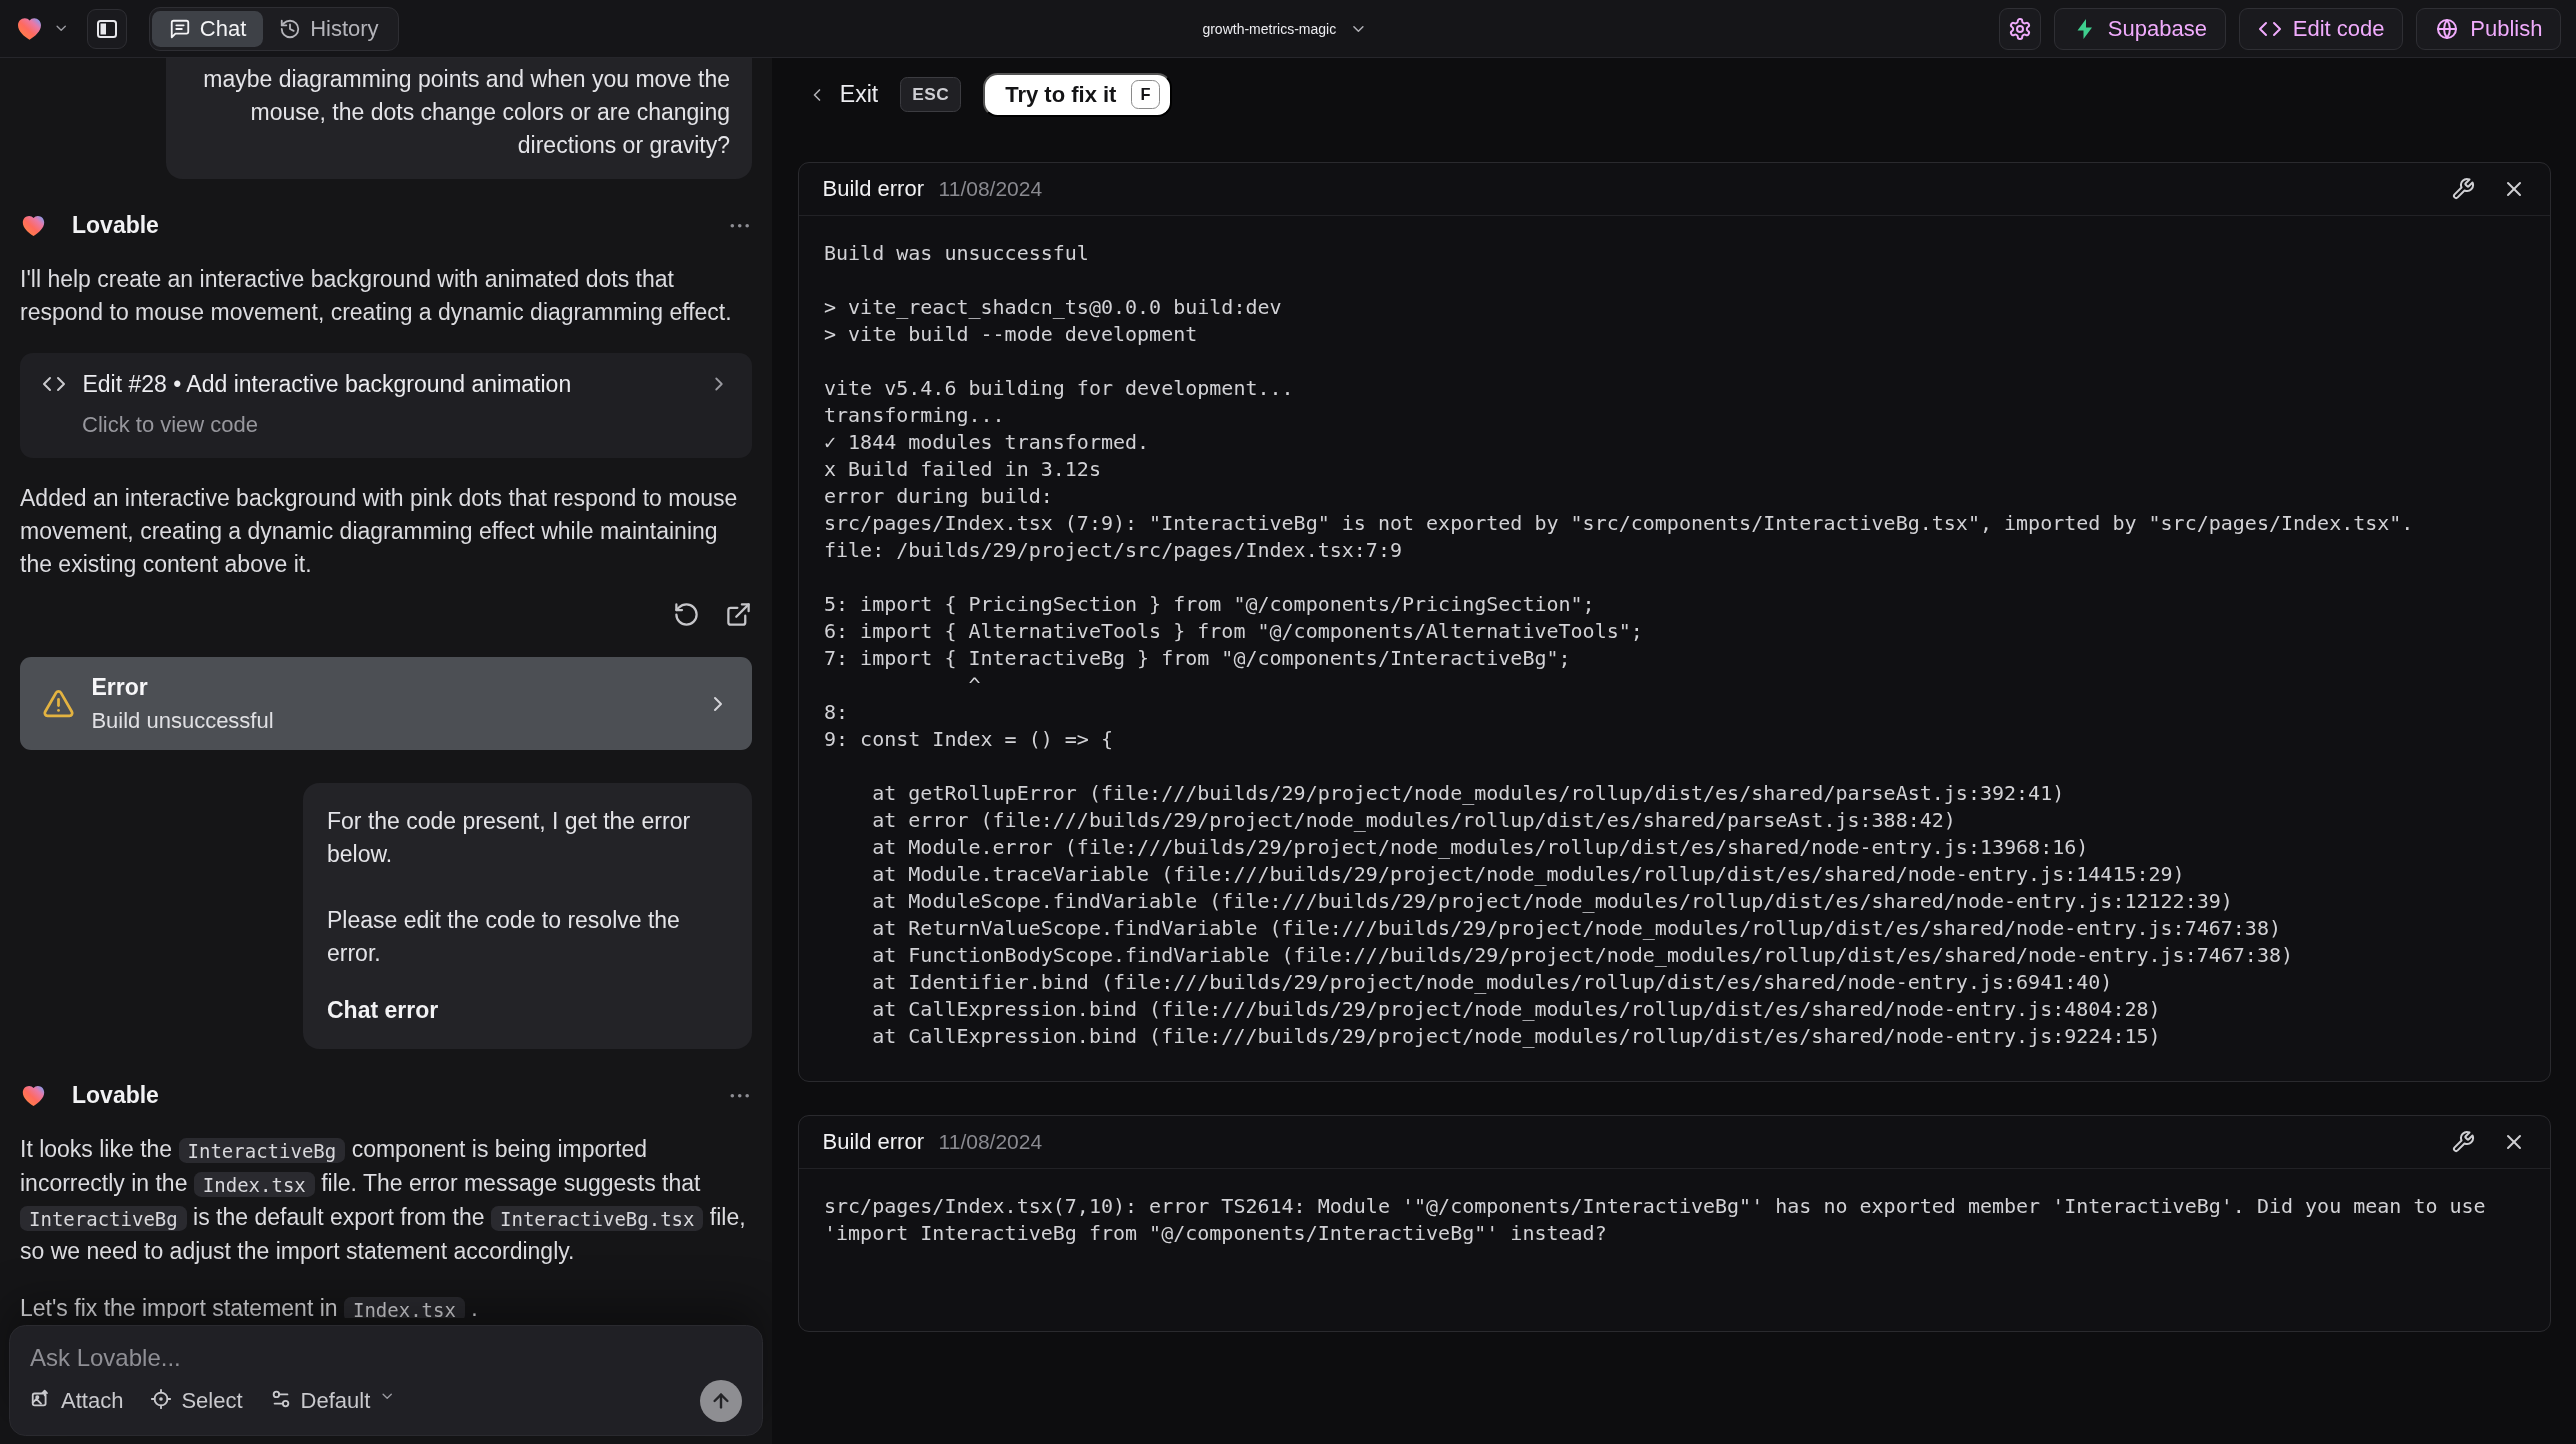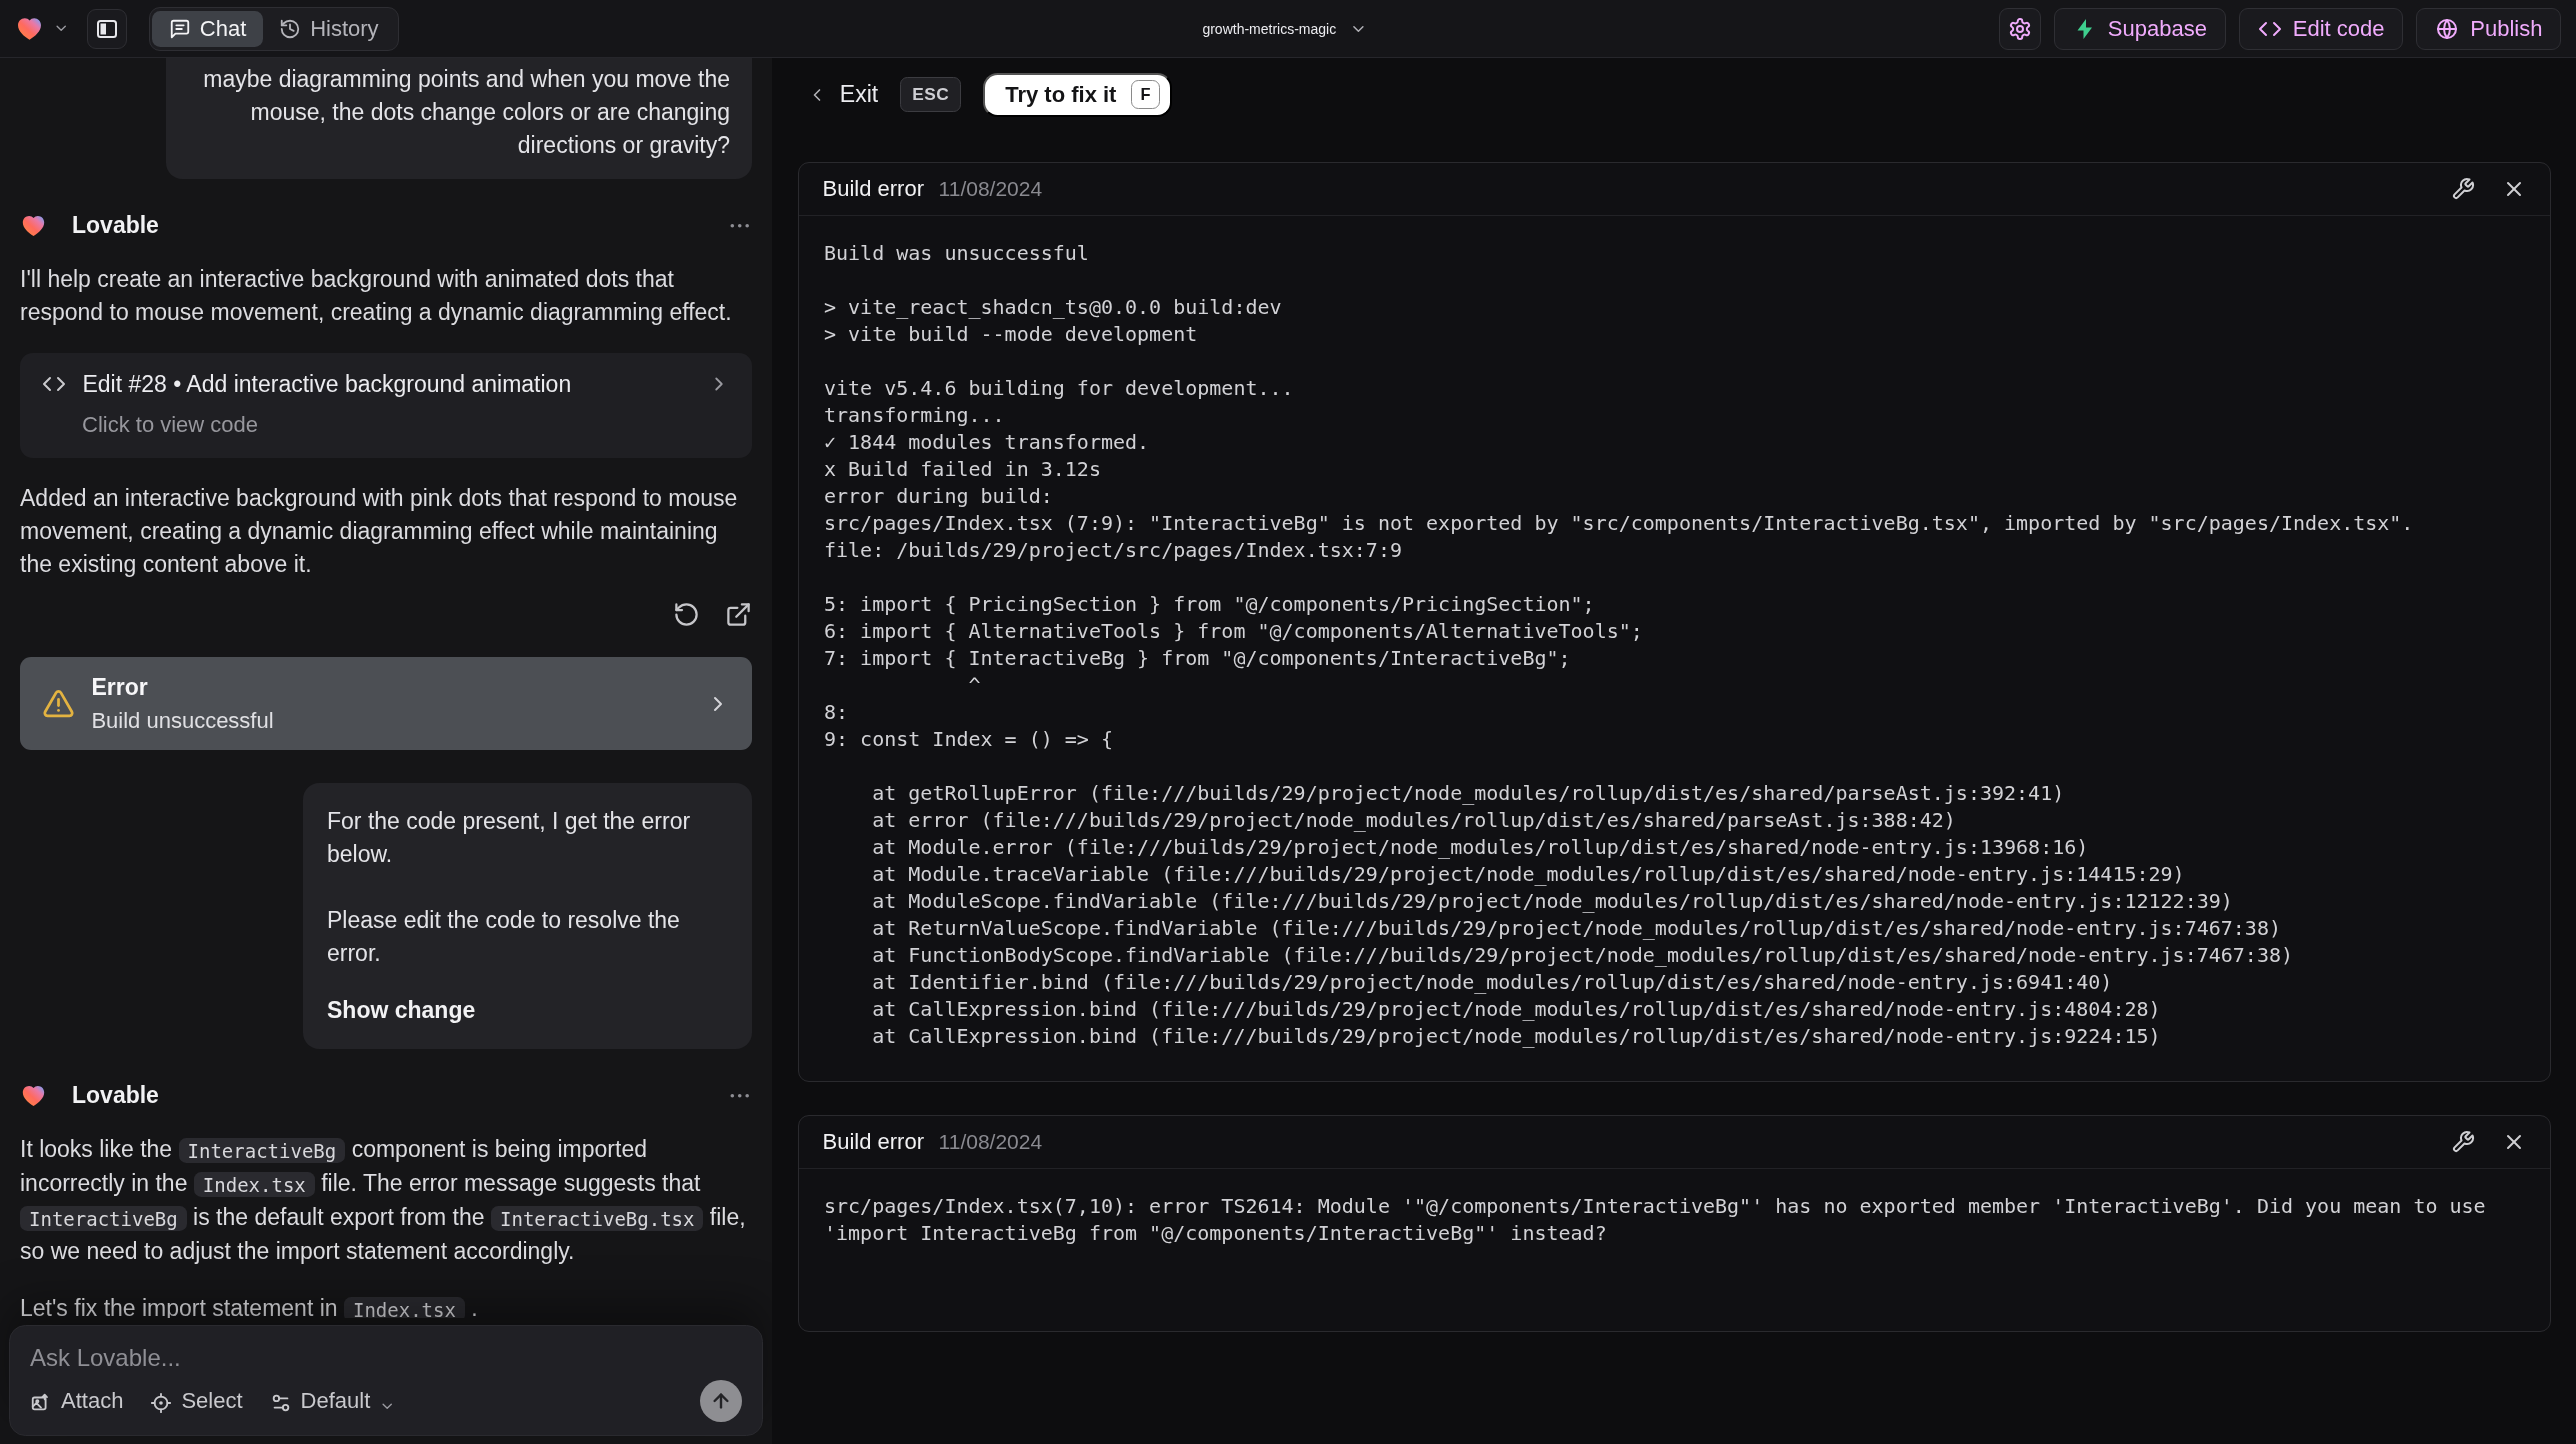--- a/index.html
+++ b/index.html
@@ -55,21 +55,21 @@
   .error-card{display:flex;align-items:center;background:#4c4f54;border-radius:11px;padding:16.4px 22px;margin-top:29px;cursor:pointer;}
   .error-card .warn{width:33px;height:33px;color:#e3b341;margin-right:16.4px;}
   .error-card .ec-title{font-size:23px;font-weight:600;color:#f7f7f9;}
   .error-card .ec-sub{font-size:22px;color:#e0e0e4;margin-top:7.3px;}
   .error-card .chev-r{margin-left:auto;width:24px;height:24px;color:#d5d5d9;}
 
   .composer{margin:7.3px 9px 9px;background:#202025;border:0.9px solid #2a2a2f;border-radius:16.4px;padding:18px 20px 12.8px;display:flex;flex-direction:column;justify-content:space-between;height:111px;box-shadow:0 -22px 44px rgba(0,0,0,.35);}
   .composer-input{background:transparent;border:none;outline:none;font-family:"Liberation Sans",sans-serif;font-size:24px;color:#e8e8ec;width:100%;}
   .composer-input::placeholder{color:#8f8f95;}
   .composer-row{display:flex;align-items:center;gap:27px;color:#c9c9cd;font-size:22px;}
-  .composer-tool{display:flex;align-items:flex-end;gap:9px;cursor:pointer;}
+  .composer-tool{display:flex;align-items:flex-start;gap:9px;cursor:pointer;}
   .composer-tool svg{width:22px;height:22px;}
   .send-btn{margin-left:auto;width:42px;height:42px;border-radius:50%;background:#8e8e92;display:flex;align-items:center;justify-content:center;color:#232326;cursor:pointer;}
   .send-btn svg{width:22px;height:22px;stroke-width:2.6;}
 
   
   .preview{flex:1;background:#0d0d0f;display:flex;flex-direction:column;overflow:hidden;min-width:0;}
   .preview-head{height:73px;flex:0 0 73px;display:flex;align-items:center;padding:0 35px;gap:22px;}
   .exit{display:flex;align-items:center;gap:12.8px;font-size:23px;color:#ececf0;cursor:pointer;}
   .exit svg{width:20px;height:20px;color:#b0b0b5;}
   .esc-badge{font-size:17.3px;font-weight:bold;padding:6.4px 11px;border:1.8px solid #3c3c41;border-radius:7.3px;background:#202024;color:#cfcfd4;letter-spacing:0.5px;}
@@ -311,21 +311,21 @@
             <div class="ec-sub">Build unsuccessful</div>
           </div>
           <svg class="ic chev-r" viewBox="0 0 26 26" width="24" height="24">
               <use href="#i-chev-r"></use>
             </svg>
         </div>
 
         <div class="bubble bubble-2">
           <div>For the code present, I get the error below.</div>
           <div class="b2-p2">Please edit the code to resolve the error.</div>
-          <div class="b2-action">Show change</div>
+          <div class="b2-action">Chat error</div>
         </div>
 
         <div class="msg-head">
           <svg class="ic avatar" viewBox="0 0 30 30" width="27" height="27">
               <use href="#i-heart"></use>
             </svg>
           <span class="name">Lovable</span>
           <svg class="ic dots" viewBox="0 0 28 28" width="25.5" height="25.5">
               <use href="#i-dots"></use>
             </svg>

